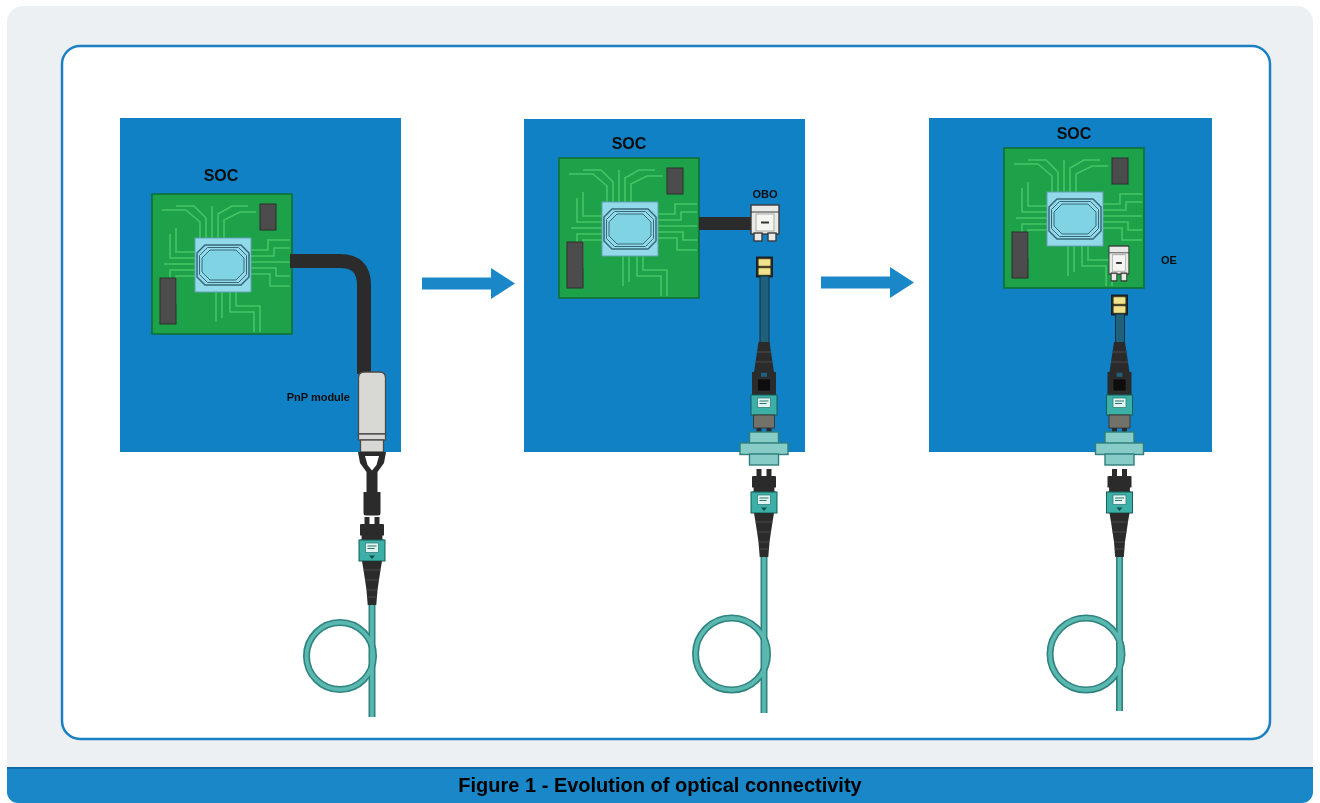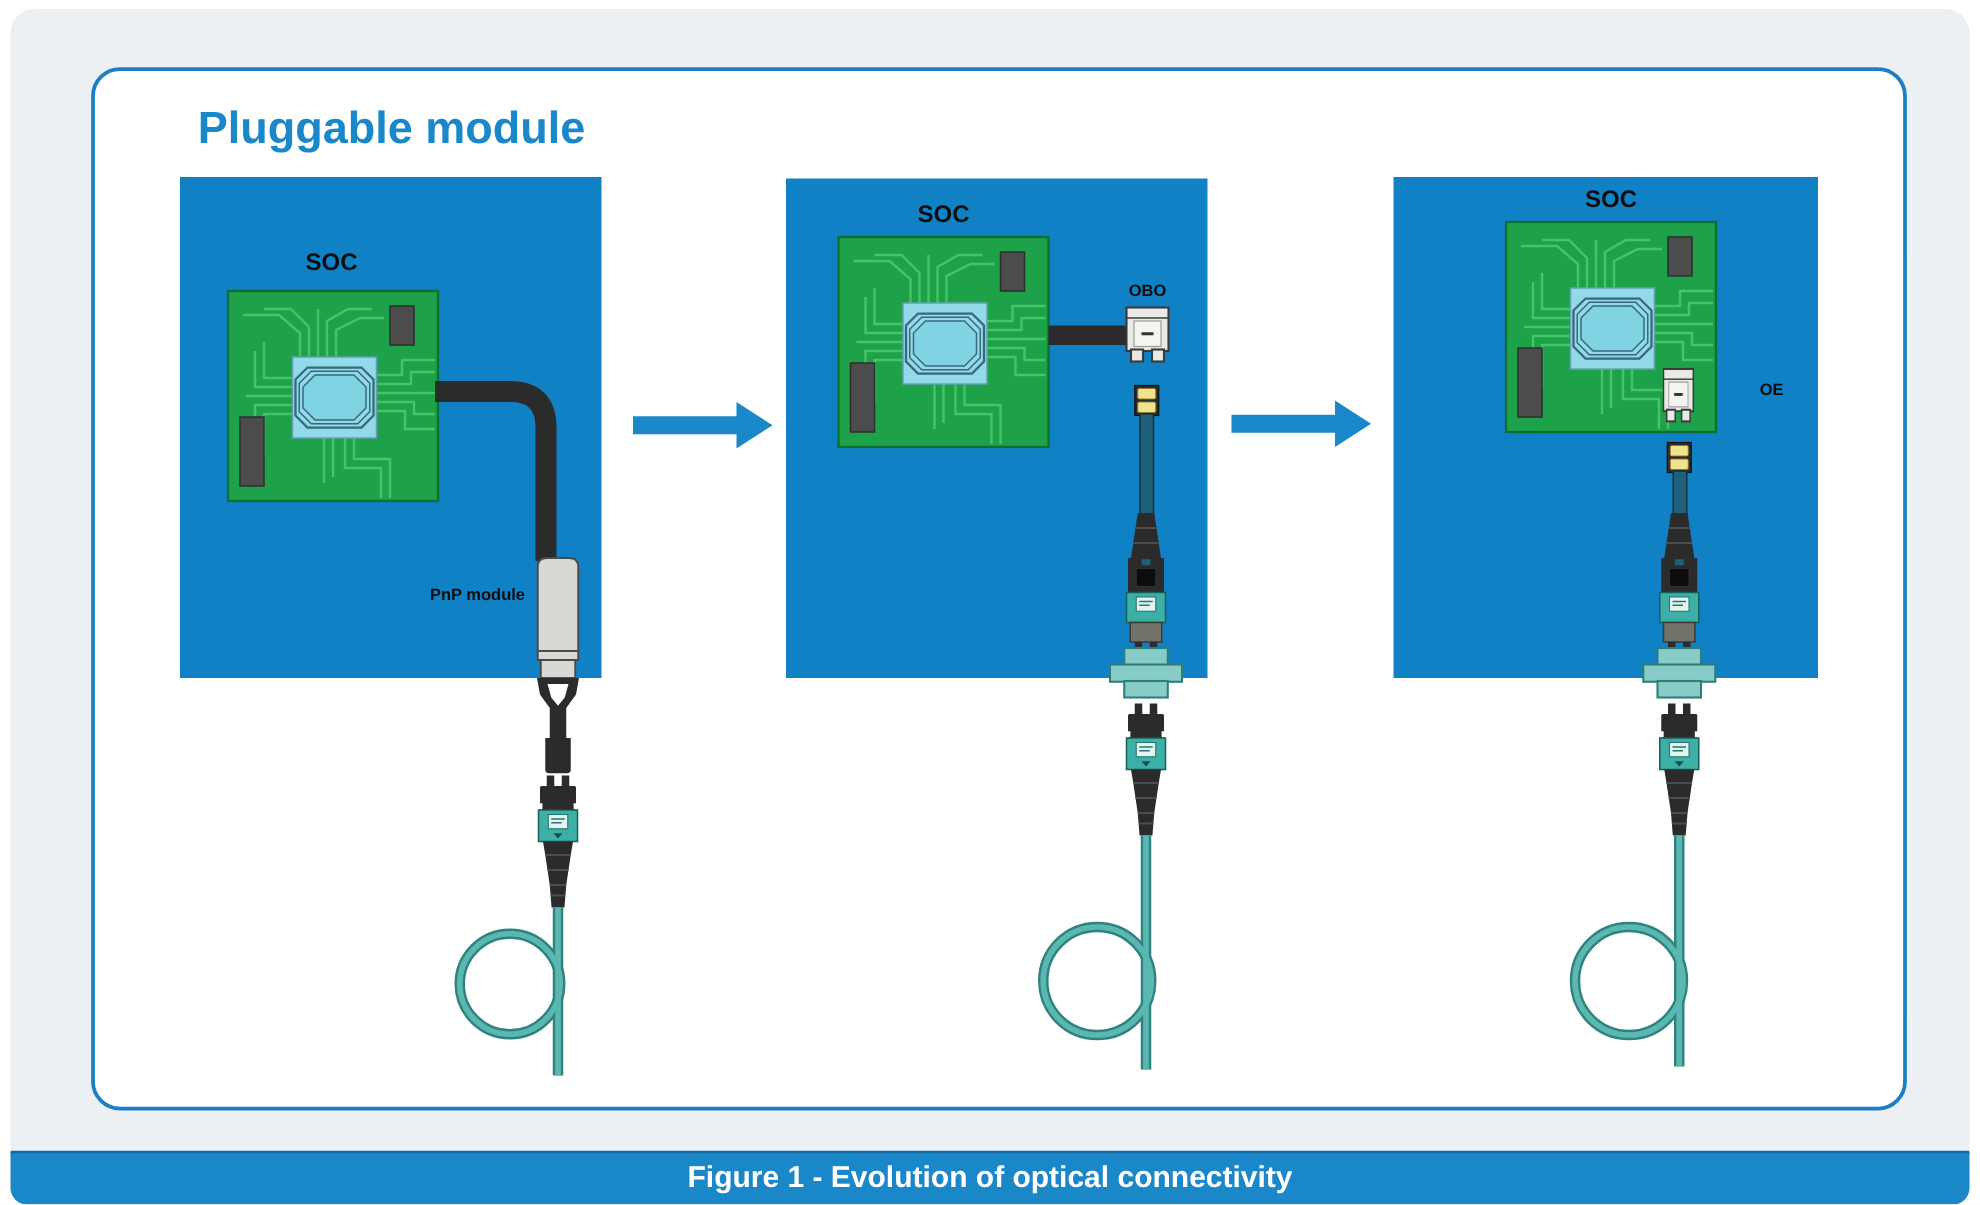--- a/index.html
+++ b/index.html
@@ -12,21 +12,21 @@
   html,body{margin:0;padding:0;background:#fff;font-family:"Liberation Sans",sans-serif;}
   .page{position:relative;width:1320px;height:803px;background:#fff;overflow:hidden;}
   .canvas{position:absolute;left:7px;right:7px;top:6px;bottom:0;
           background:var(--page-bg);border-radius:16px 16px 12px 12px;}
   .art{position:absolute;left:0;top:0;width:1320px;height:803px;display:block;}
   .title{position:absolute;top:63px;height:36px;text-align:center;font-size:30px;
          font-weight:bold;color:var(--accent-blue);white-space:nowrap;}
   .lbl{position:absolute;font-size:16px;font-weight:bold;color:#0d0d0d;text-align:center;white-space:nowrap;}
   .lbl.small{font-size:11px;}
   .caption{position:absolute;left:0;right:0;bottom:0;height:34px;background:var(--accent-blue);
-           border-top:2px solid #0e6ba6;border-radius:0 0 11px 11px;color:#ffffff;font-size:20px;
+           border-top:2px solid #0e6ba6;border-radius:0 0 11px 11px;color:#000000;font-size:20px;
            font-weight:bold;text-align:center;line-height:33px;}
   
   .f-panel{fill:var(--panel-blue);}
   .f-accent{fill:var(--accent-blue);}
   .f-green{fill:var(--pcb-green);stroke:#0c6e31;stroke-width:1.5;}
   .s-trace{stroke:var(--trace-green);stroke-width:1.6;fill:none;}
   .f-chip{fill:var(--chip-gray);stroke:#2e2e2e;stroke-width:1;}
   .f-teal{fill:var(--connector-teal);stroke:#156059;stroke-width:1;}
   .f-yellow{fill:var(--ferrule-yellow);stroke:#8a7a2a;stroke-width:0.6;}
   .f-silver{fill:var(--module-silver);stroke:#4a4a4a;stroke-width:1.3;}
@@ -188,25 +188,24 @@
         <use href="#mpoUp" x="1097.5" y="463"></use>
         <g>
           <circle class="s-fo" cx="1079" cy="648" r="36"></circle>
           <path class="s-fo" d="M1112.5,551 V705"></path>
           <circle class="s-fi" cx="1079" cy="648" r="36"></circle>
           <path class="s-fi" d="M1112.5,551 V705"></path>
         </g>
       </g>
     </svg>
 
-    <div class="title" style="left:114px;width:280px;">Pluggable module</div>
 
     <div class="lbl" style="left:145px;top:161px;width:138px;">SOC</div>
     <div class="lbl" style="left:552px;top:129px;width:140px;">SOC</div>
     <div class="lbl" style="left:997px;top:119px;width:140px;">SOC</div>
 
     <div class="lbl small" style="left:235px;top:385px;width:108px;text-align:right;">PnP module</div>
     <div class="lbl small" style="left:733px;top:182px;width:50px;">OBO</div>
-    <div class="lbl small" style="left:1142px;top:248px;width:40px;text-align:right;">OE</div>
+    <div class="lbl small" style="left:1142px;top:248px;width:40px;text-align:center;">OE</div>
 
     <div class="caption">Figure 1 - Evolution of optical connectivity</div>
   </div>
 </div>
 
 </body></html>

